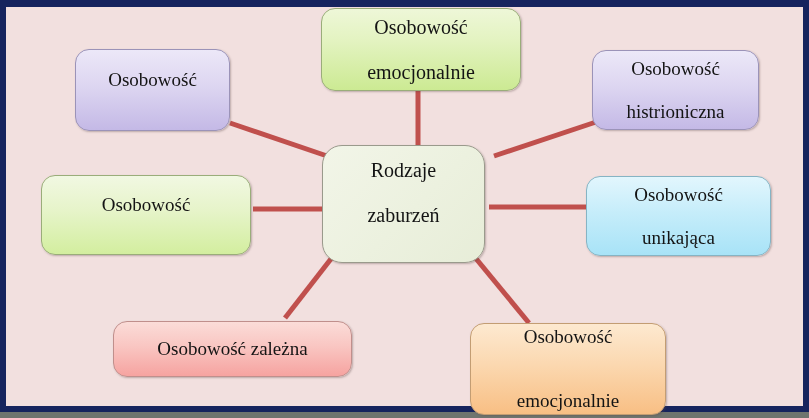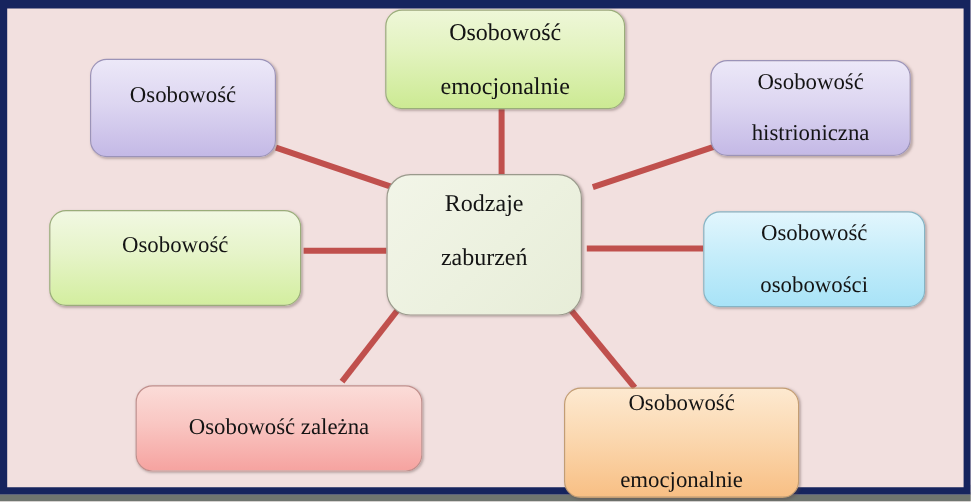--- a/index.html
+++ b/index.html
@@ -144,21 +144,21 @@
     font-size: 19px;
     background: linear-gradient(180deg, #e2f6fd 0%, #c6edfa 45%, #a8e3f7 100%);
     border-color: #86b4c4;
   }
 
   
   .n-zalezna {
     left: 113px;
     top: 321px;
     width: 239px;
-    height: 72px;
+    height: 56px;
     font-size: 19px;
     background: linear-gradient(180deg, #fbdcd8 0%, #f9c6c2 45%, #f6a3a0 100%);
     border-color: #c08f8c;
   }
 
   
   .n-chwiejna {
     left: 470px;
     top: 323px;
     width: 196px;
@@ -205,21 +205,21 @@
 
   <div class="node n-schizoidalna">
     <span><span>Osobowość</span><br><span>histrioniczna</span></span>
   </div>
 
   <div class="node n-histrioniczna">
     <span><span>Osobowość</span><br></span>
   </div>
 
   <div class="node n-unikajaca">
-    <span><span>Osobowość</span><br><span>osobowości</span></span>
+    <span><span>Osobowość</span><br><span>unikająca</span></span>
   </div>
 
   <div class="node n-zalezna">
     <span>Osobowość zależna</span>
   </div>
 
   <div class="node n-chwiejna">
     <span><span>Osobowość</span><br><br><span>emocjonalnie</span></span>
   </div>
 

